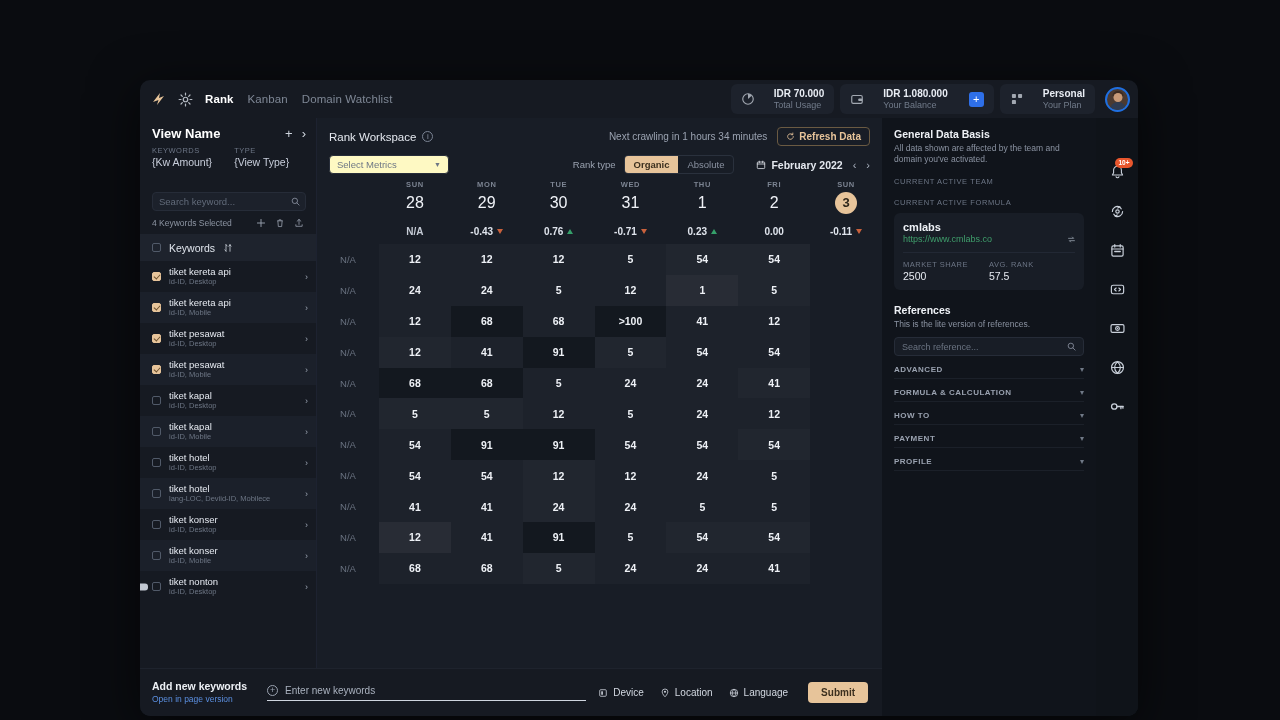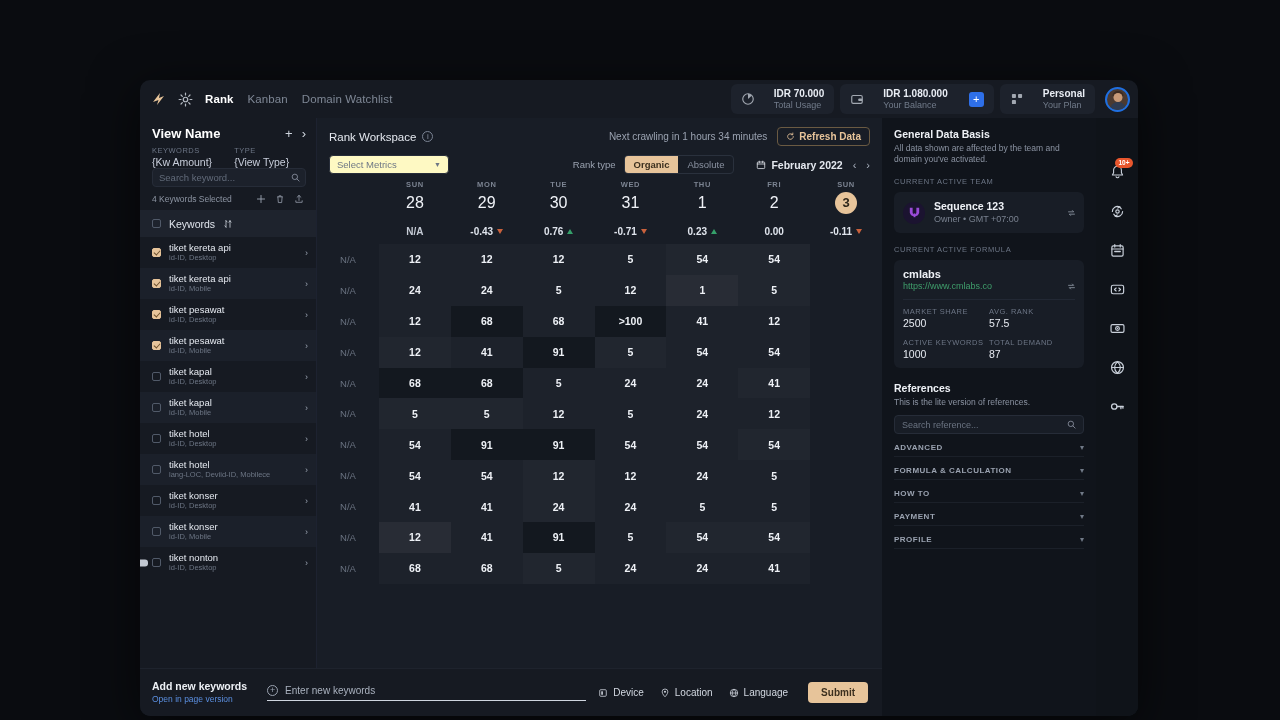--- a/index.html
+++ b/index.html
@@ -40,21 +40,21 @@
 
   
   .leftcol{width:176px;flex:0 0 176px;background:#161a22;display:flex;flex-direction:column;min-height:0;}
   .viewhead{padding:8px 10px 0 12px;}
   .viewname-row{display:flex;align-items:center;}
   .viewname{font-size:13px;font-weight:bold;color:#fff;}
   .vh-actions{margin-left:auto;display:flex;gap:9px;align-items:center;color:#cfd5de;font-size:13px;}
   .meta{display:flex;gap:22px;margin-top:5px;}
   .meta .mk{font-size:7.5px;color:#6c7585;letter-spacing:.5px;}
   .meta .mv{font-size:10.5px;color:#c8cedb;margin-top:1px;}
-  .searchbox{margin:0 10px 0 12px;height:19px;background:#1c212b;border:1px solid #262c38;border-radius:4px;display:flex;align-items:center;padding:8px 6px;}
+  .searchbox{margin:24px 10px 0 12px;height:19px;background:#1c212b;border:1px solid #262c38;border-radius:4px;display:flex;align-items:center;padding:8px 6px;}
   .searchbox input{flex:1;background:transparent;border:0;outline:0;color:#aeb6c2;font-size:9.5px;font-family:inherit;}
   .searchbox input::placeholder{color:#626b7a;}
   .selbar{display:flex;align-items:center;padding:7px 12px 6px 12px;}
   .selbar .sel{font-size:8.5px;color:#8d95a3;}
   .selbar .acts{margin-left:auto;display:flex;gap:9px;color:#9aa2b0;}
   .kwhead{background:#1e232d;height:27px;display:flex;align-items:center;padding:0 12px;gap:8px;}
   .kwhead .t{font-size:10.5px;color:#dfe4ec;}
   .kwlist{flex:1;overflow:hidden;}
   .kwrow{height:31px;display:flex;align-items:center;padding:0 8px 0 12px;gap:8px;position:relative;}
   .kwrow.alt{background:#1b202a;}
@@ -635,68 +635,39 @@
           <div class="submit">Submit</div>
         </div>
       </div>
     </div>
 
     <div class="rightcol">
       <div class="rtitle">General Data Basis</div>
       <div class="rsub">All data shown are affected by the team and domain you've activated.</div>
 
       <div class="rlabel">CURRENT ACTIVE TEAM</div>
-      <div class="card">
-        <div class="teamrow">
-          <div class="teamlogo">
-            <svg width="15" height="15" viewBox="0 0 16 16">
-                <path d="M3 3h3v5a2 2 0 0 0 4 0V3h3v5.2A5.2 5.2 0 0 1 3 8.2z" fill="#9b4bd8"></path>
-                <rect x="7" y="9" width="2" height="4" fill="#9b4bd8"></rect>
-              </svg>
-          </div>
-          <div>
-            <div class="tname">Sequence 123</div>
-            <div class="tmeta">Owner • GMT +07:00</div>
-          </div>
-        </div>
-        <div class="swapic">
-          <svg width="9" height="9" viewBox="0 0 14 14">
-              <path d="M2.4 5.2h8l-2-2M11.6 8.8h-8l2 2" fill="none" stroke="#9aa2b0" stroke-width="1.2" stroke-linecap="round" stroke-linejoin="round"></path>
-            </svg>
-        </div>
-      </div>
 
       <div class="rlabel">CURRENT ACTIVE FORMULA</div>
       <div class="card">
         <div class="dname">cmlabs</div>
         <div class="durl">https://www.cmlabs.co</div>
         <div class="swapic" style="top:22px;transform:none;">
           <svg width="9" height="9" viewBox="0 0 14 14">
               <path d="M2.4 5.2h8l-2-2M11.6 8.8h-8l2 2" fill="none" stroke="#9aa2b0" stroke-width="1.2" stroke-linecap="round" stroke-linejoin="round"></path>
             </svg>
         </div>
         <div class="hr"></div>
         <div class="kv">
           <div>
             <div class="kk">MARKET SHARE</div>
             <div class="vv">2500</div>
           </div>
           <div>
             <div class="kk">AVG. RANK</div>
             <div class="vv">57.5</div>
-          </div>
-        </div>
-        <div class="kv second">
-          <div>
-            <div class="kk">ACTIVE KEYWORDS</div>
-            <div class="vv">1000</div>
-          </div>
-          <div>
-            <div class="kk">TOTAL DEMAND</div>
-            <div class="vv">87</div>
           </div>
         </div>
       </div>
 
       <div style="margin-top:14px;">
         <div class="rtitle">References</div>
         <div class="rsub">This is the lite version of references.</div>
         <div class="refsearch">
           <input placeholder="Search reference..." style="">
           <span>

